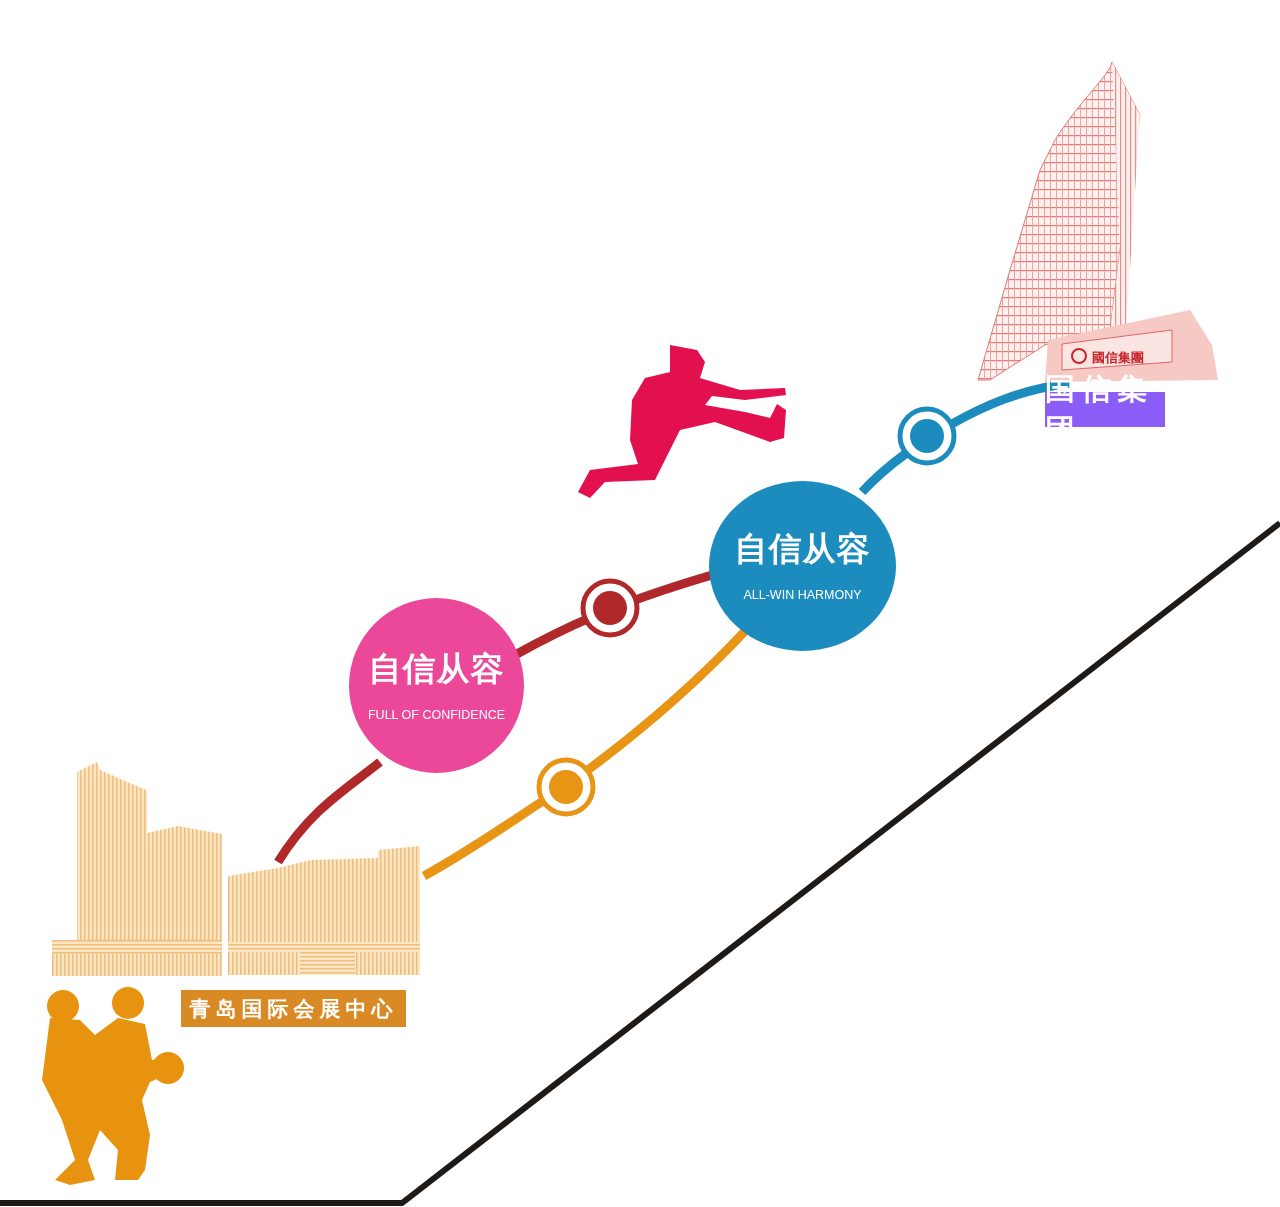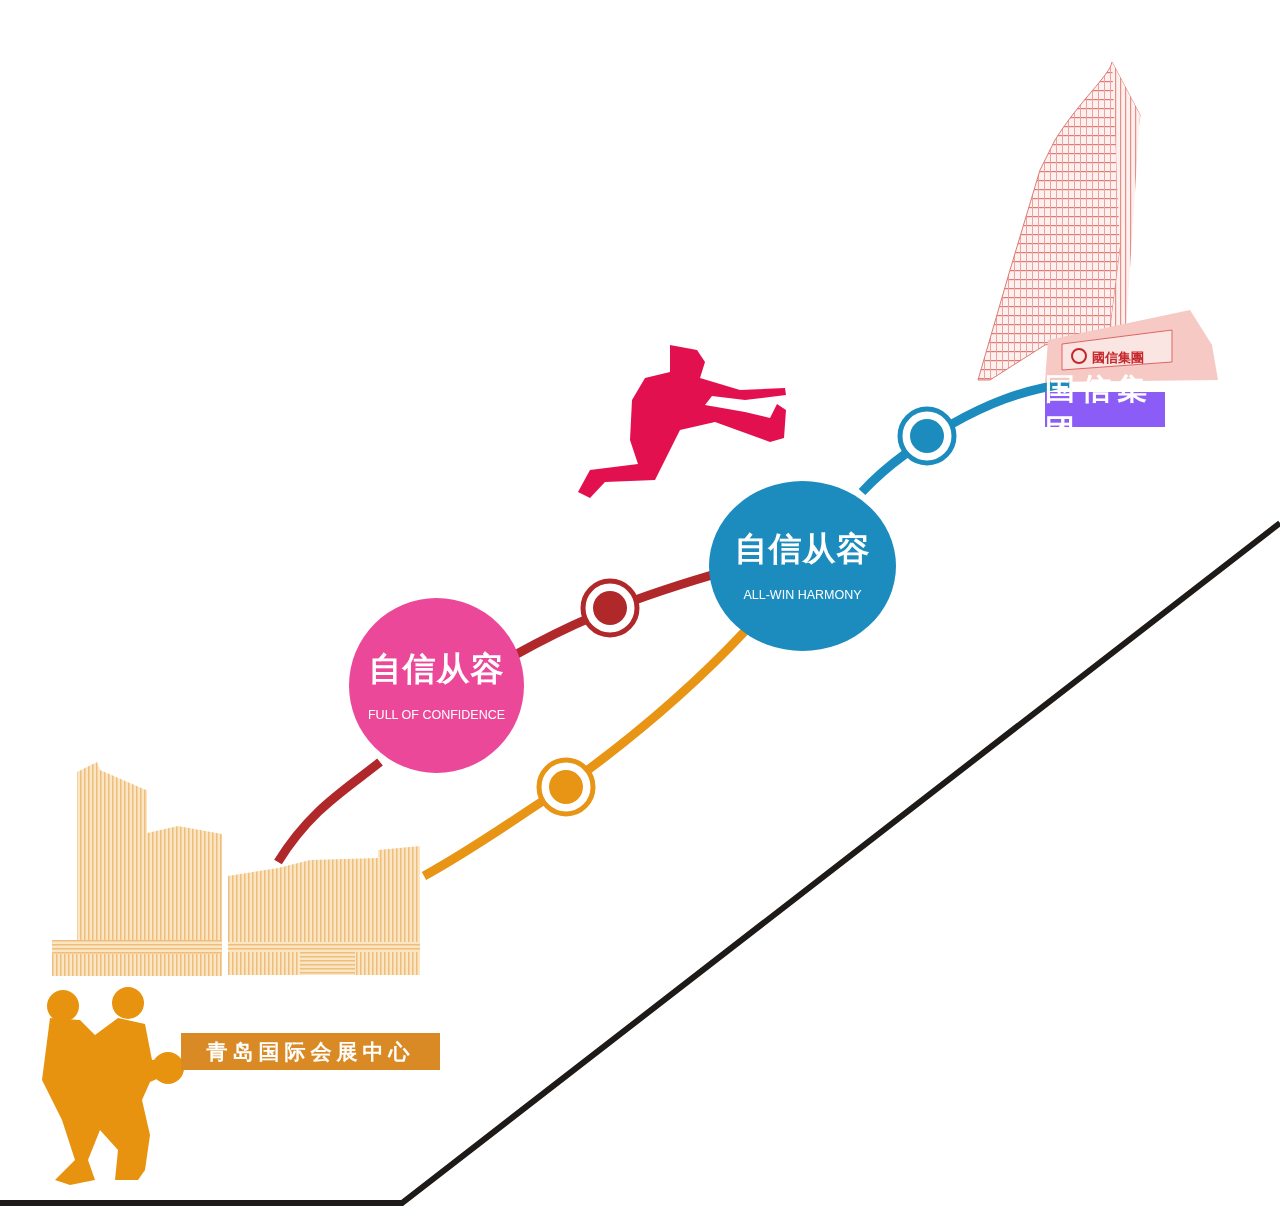--- a/index.html
+++ b/index.html
@@ -6,21 +6,21 @@
   body{width:1280px;height:1207px;position:relative;overflow:hidden;font-family:"DejaVu Sans",sans-serif;}
   #stage{position:absolute;left:0;top:0;width:1280px;height:1207px;}
   .title{position:absolute;left:74px;top:84px;font-family:"DejaVu Sans",sans-serif;font-weight:bold;font-size:108px;line-height:130px;color:#1e1a18;letter-spacing:-4px;}
   .circle{position:absolute;border-radius:50%;display:flex;flex-direction:column;align-items:center;justify-content:center;color:#fff;text-align:center;}
   .circle .cn{font-family:"DejaVu Sans",sans-serif;font-weight:bold;font-size:33px;line-height:40px;letter-spacing:1px;}
   .circle .en{font-family:"Liberation Sans",sans-serif;font-size:12.5px;line-height:16px;margin-top:18px;}
   .c-orange{left:349px;top:598px;width:175px;height:175px;background:#ec4899;}
   .c-blue{left:709px;top:481px;width:187px;height:170px;background:#1b8cbd;border-radius:50%;}
   .label{position:absolute;color:#fff;font-family:"DejaVu Sans",sans-serif;font-weight:bold;display:flex;align-items:center;justify-content:center;}
   .label-guoxin{left:1045px;top:392px;width:120px;height:35px;background:#8b5cf6;font-size:30px;letter-spacing:6px;}
-  .label-expo{left:181px;top:1033px;width:259px;height:37px;background:#d98a24;font-size:21px;letter-spacing:5px;}
+  .label-expo{left:181px;top:990px;width:225px;height:37px;background:#d98a24;font-size:21px;letter-spacing:5px;}
 </style>
 </head>
 <body>
 
 <div id="stage">
 
   <svg width="1280" height="1207" viewBox="0 0 1280 1207" style="position:absolute;left:0;top:0">
 
     <polyline points="0,1203 402,1203 1280,523" fill="none" stroke="#1e1a18" stroke-width="6"></polyline>
 

